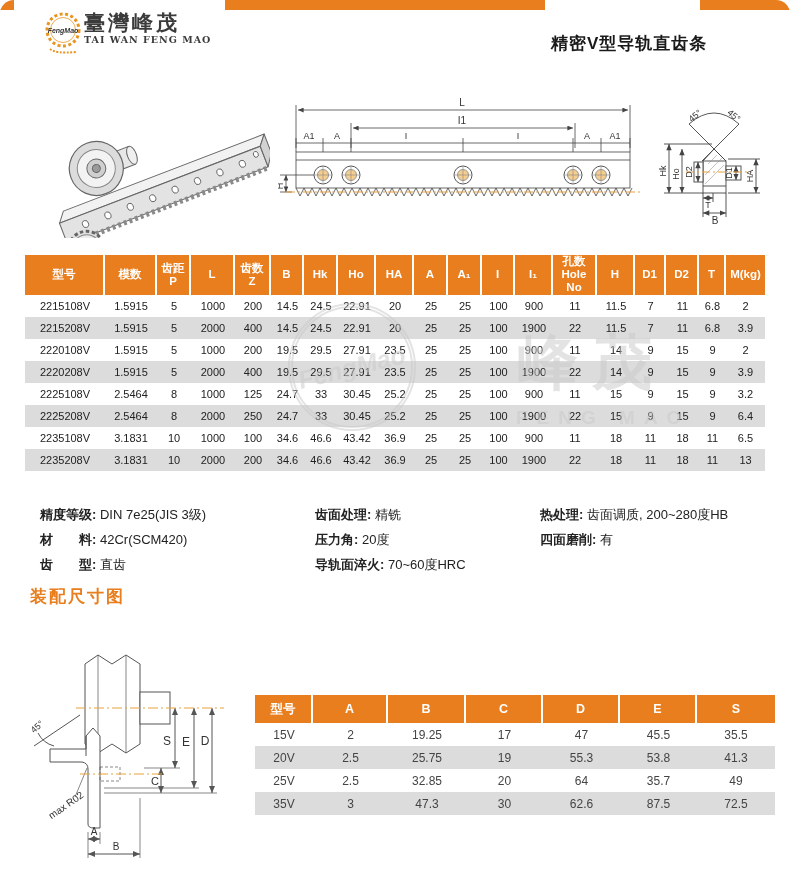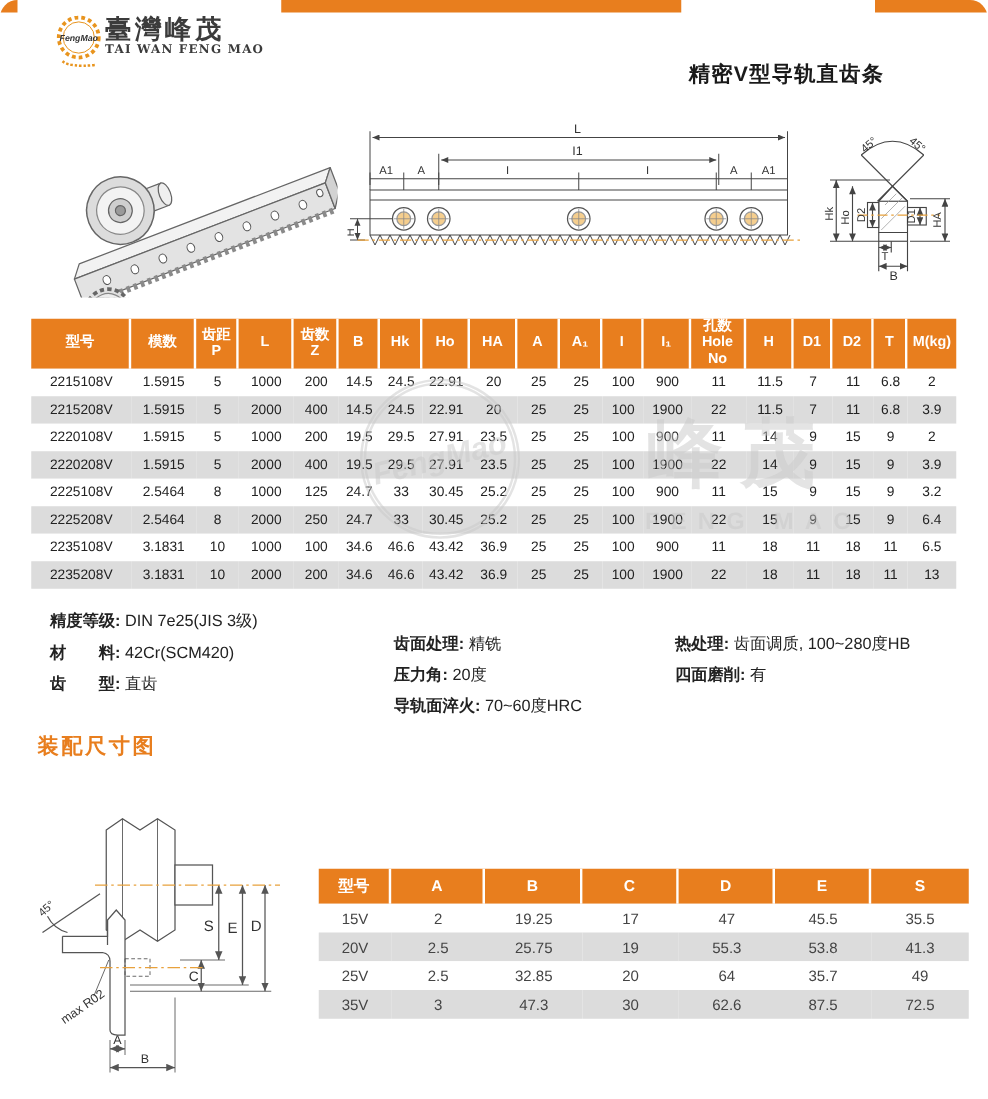--- a/index.html
+++ b/index.html
@@ -53,21 +53,21 @@
     <path d="M6,44 q6,5 26,3" fill="none" stroke="#E8941E" stroke-width="2" stroke-dasharray="2 1.5"></path>
     <text x="19" y="28" text-anchor="middle" font-size="7" font-style="italic" font-weight="bold" fill="#E8941E">FengMao</text>
   </svg>
 
   <div class="abs" style="left:84px; top:11px;">
     <div class="company-cn">臺灣峰茂</div>
     <div class="company-en">TAI WAN FENG MAO</div>
   </div>
 
   <div class="abs bar" style="left:225px; top:40; width:320px;"></div>
-  <div class="abs product-title" style="left:551px; top:32px;margin-top:16px;">精密V型导轨直齿条</div>
+  <div class="abs product-title" style="left:551px; top:32px;">精密V型导轨直齿条</div>
   <div class="abs bar" style="left:700px; top:40; width:90px;"></div>
 
   <svg class="abs" style="left:30px; top:70px;" width="240" height="168" viewBox="0 0 240 168">
     <g transform="rotate(-21 120 110)" stroke-linejoin="round">
       <polygon points="28,108 243,108 235,118 20,118" fill="#f2f2f2" stroke="#666" stroke-width="1"></polygon>
       <rect x="20" y="118" width="215" height="22" fill="#e3e3e3" stroke="#666" stroke-width="1"></rect>
       <polygon points="235,118 243,108 243,128 235,140" fill="#d2d2d2" stroke="#666" stroke-width="1"></polygon>
       <line id="iso-teeth" x1="20" y1="141" x2="235" y2="141" stroke="#8a8a8a" stroke-width="5" stroke-dasharray="3 3"></line>
       <g fill="#fff" stroke="#555" stroke-width="0.8">
         <ellipse cx="44" cy="128" rx="3" ry="3.6"></ellipse>
@@ -458,32 +458,32 @@
   </div>
 
   <div class="abs watermark" style="left:270px; top:295px; width:420px; height:180px;">
     <div class="wm-gear">
       <span class="wm-gear-inner">FengMao</span>
     </div>
     <div class="wm-cn">峰茂</div>
     <div class="wm-en">FENG MAO</div>
   </div>
 
-  <div class="abs" style="left:40px; top:488px;">
+  <div class="abs" style="left:40px; top:506px;">
     <div class="spec-line"><b>精度等级:</b> <span>DIN 7e25(JIS 3级)</span></div>
     <div class="spec-line"><b>材　　料:</b> <span>42Cr(SCM420)</span></div>
     <div class="spec-line"><b>齿　　型:</b> <span>直齿</span></div>
   </div>
   <div class="abs" style="left:315px; top:506px;">
     <div class="spec-line"><b>齿面处理:</b> <span>精铣</span></div>
     <div class="spec-line"><b>压力角:</b> <span>20度</span></div>
     <div class="spec-line"><b>导轨面淬火:</b> <span>70~60度HRC</span></div>
   </div>
   <div class="abs" style="left:540px; top:506px;">
-    <div class="spec-line"><b>热处理:</b> <span>齿面调质, 100~280度HB</span></div>
+    <div class="spec-line"><b>热处理:</b> <span>齿面调质, 200~280度HB</span></div>
     <div class="spec-line"><b>四面磨削:</b> <span>有</span></div>
   </div>
 
   <div class="abs assembly-title" style="left:30px; top:585px;">装配尺寸图</div>
 
   <svg class="abs" style="left:28px; top:616px;" width="228" height="258" viewBox="0 0 228 258">
     <defs>
       <marker id="ar2" markerWidth="9" markerHeight="8" refX="7" refY="3" orient="auto">
           <path d="M0,0L7,3L0,6Z" fill="#555"></path>
         </marker>

